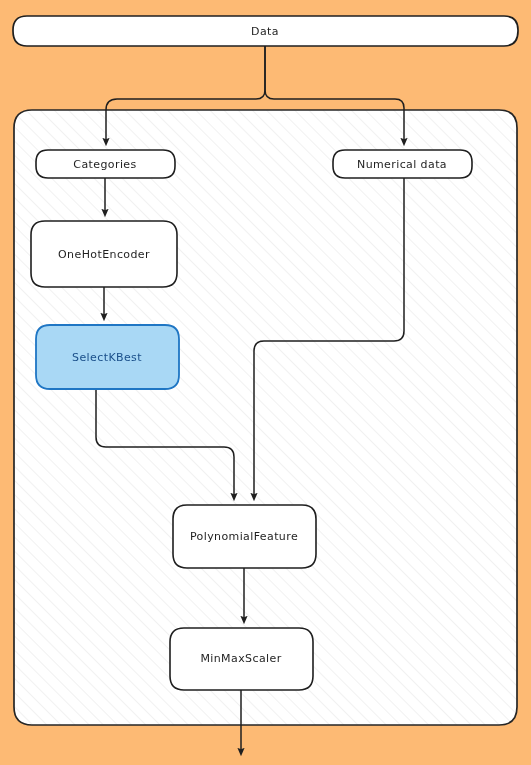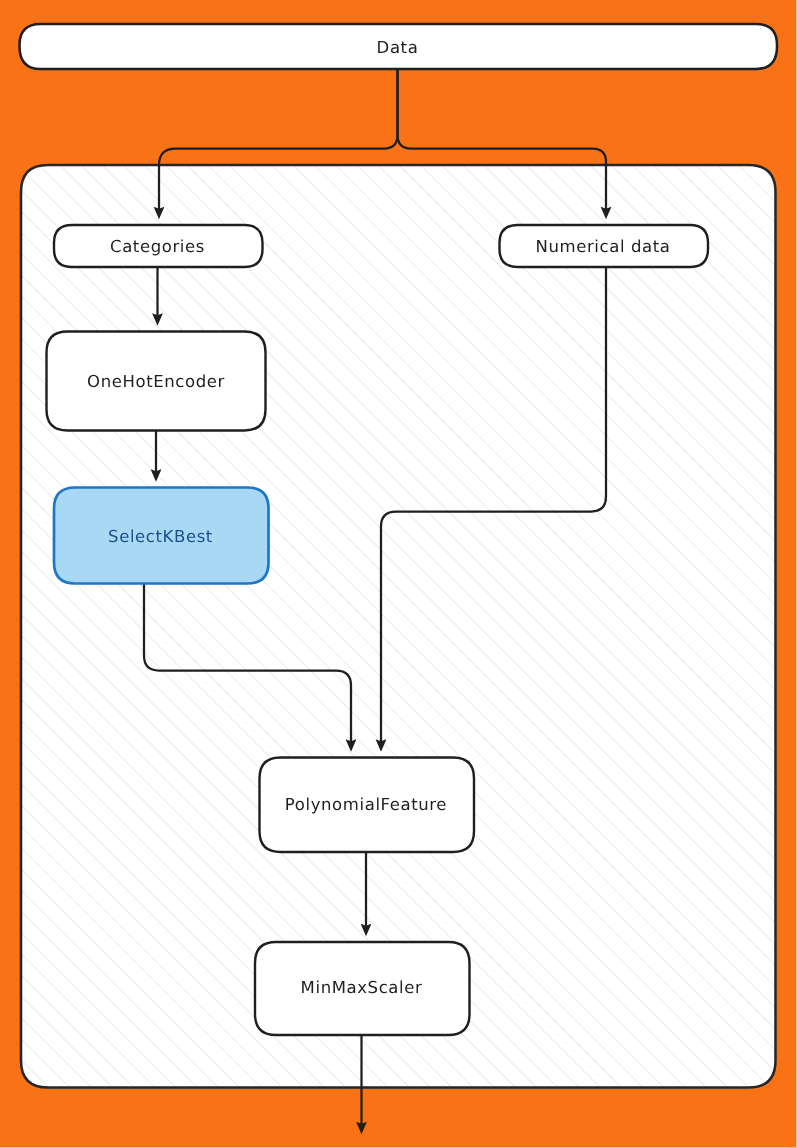--- a/index.html
+++ b/index.html
@@ -11,21 +11,21 @@
   body {
     width: 531px;
     height: 765px;
     overflow: hidden;
     font-family: "DejaVu Sans", sans-serif;
   }
   #diagram-root {
     position: relative;
     width: 531px;
     height: 765px;
-    background: #f97316;
+    background: #fdba74;
   }
   svg#flow-svg {
     display: block;
     width: 531px;
     height: 765px;
   }
   .node-label {
     font-family: "DejaVu Sans", sans-serif;
     font-size: 11px;
     letter-spacing: 0.4px;

